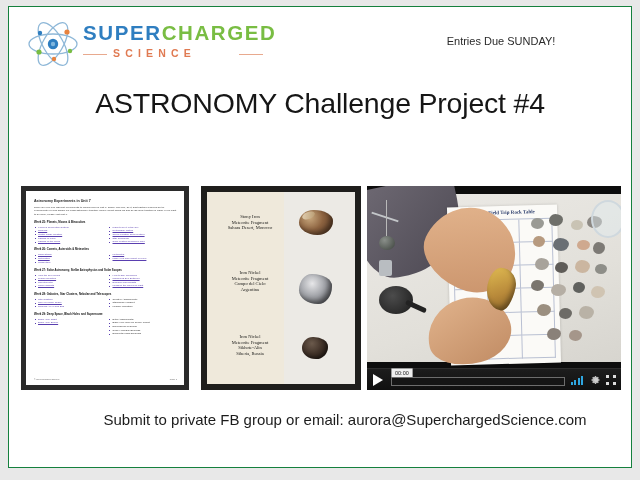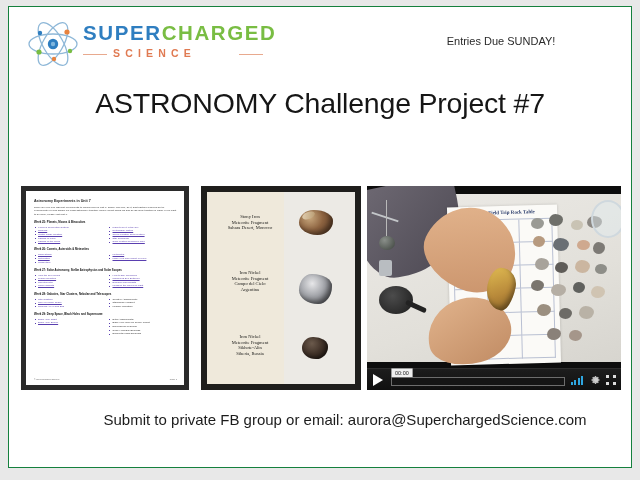--- a/index.html
+++ b/index.html
@@ -202,21 +202,21 @@
           <span class="rule-l"></span>
           <span class="sci">SCIENCE</span>
           <span class="rule-r"></span>
         </div>
       </div>
     </div>
 
     <div class="due">Entries Due SUNDAY!</div>
   </div>
 
-  <div class="title">ASTRONOMY Challenge Project #7</div>
+  <div class="title">ASTRONOMY Challenge Project #4</div>
 
   <div class="panels">
 
     <div class="doc-panel">
       <div class="doc-page">
         <div class="doc-title">Astronomy Experiments in Unit 7</div>
         <div class="doc-para">There are over 100 different experiments to choose from in Unit 7. Simply pick one, do it, and together a special set of experiments you can shuffle our class astronomy together. Simply select which lab and do lab done together in class. If you want to do more, please visit Unit 7.</div>
 
         <div class="doc-sec">Week 25: Planets, Moons &amp; Binoculars</div>
         <div class="doc-cols">

